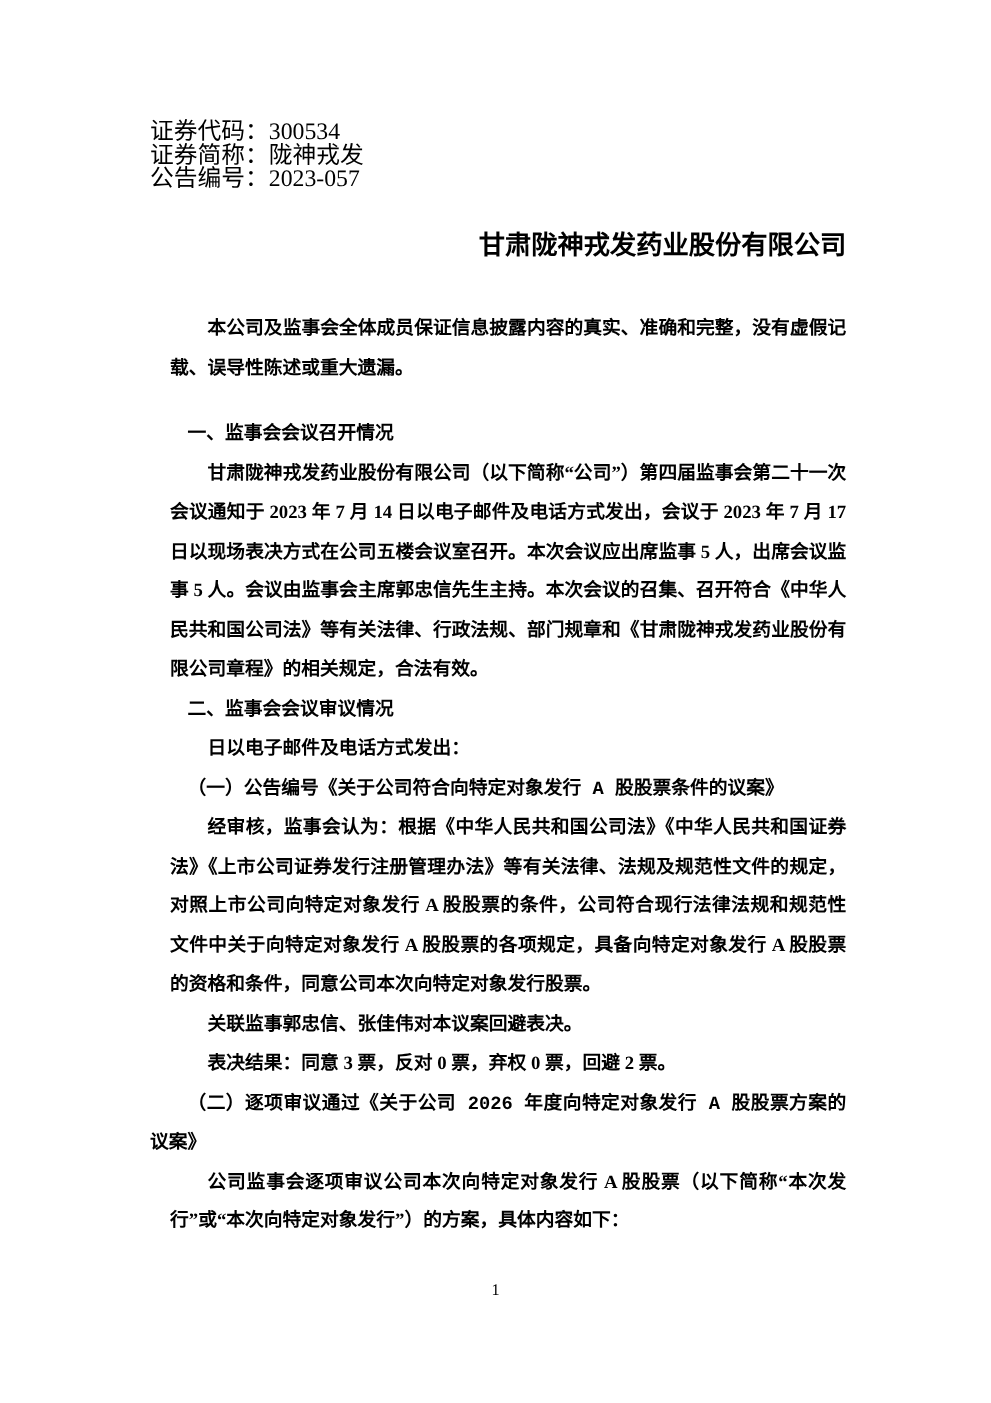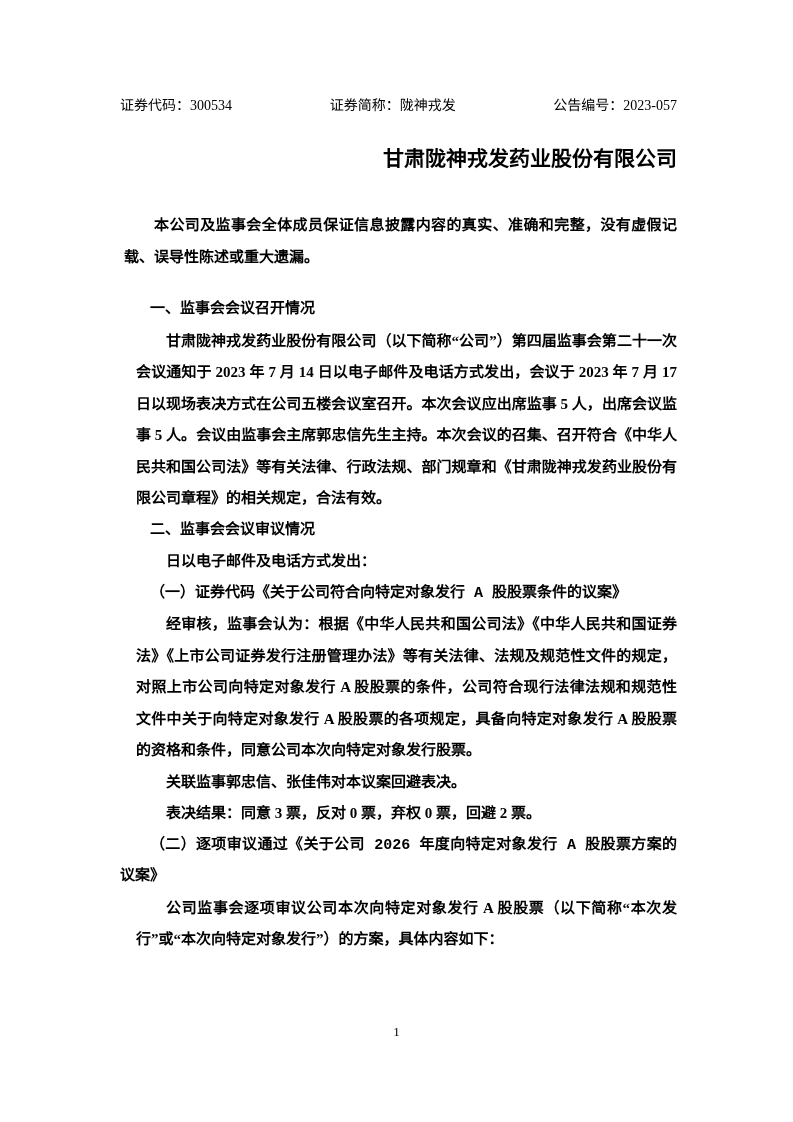--- a/index.html
+++ b/index.html
@@ -18,37 +18,38 @@
   }
   .content {
     position: absolute;
     left: 120px;
     top: 96px;
     width: 557px;
   }
   .header-row {
     display: flex;
     justify-content: space-between;
-    font-size: 14px;
+    font-size: 19px;
     line-height: 19px;
     white-space: nowrap;
+    flex-direction: column;
   }
   .doc-title {
     margin: 24px 0 0 0;
     text-align: right;
     font-size: 21px;
     font-weight: bold;
     line-height: 40px;
     font-family: "Liberation Sans", "DejaVu Sans", sans-serif;
   }
   .doc-title .title-line {
     display: block;
   }
   .statement {
-    margin: 30px 0 22px 4px;
+    margin: 30px 0 22px 16px;
     font-weight: bold;
     font-family: "Liberation Sans", "DejaVu Sans", sans-serif;
   }
   p, h2, h3 {
     margin: 0;
     font-size: 15px;
     line-height: 31.5px;
     text-align: justify;
     text-indent: 2em;
   }
@@ -88,21 +89,21 @@
     </h1>
 
     <p class="statement">本公司及监事会全体成员保证信息披露内容的真实、准确和完整，没有虚假记载、误导性陈述或重大遗漏。</p>
 
     <h2>一、监事会会议召开情况</h2>
     <p class="para">甘肃陇神戎发药业股份有限公司（以下简称“公司”）第四届监事会第二十一次会议通知于 2023 年 7 月 14 日以电子邮件及电话方式发出，会议于 2023 年 7 月 17 日以现场表决方式在公司五楼会议室召开。本次会议应出席监事 5 人，出席会议监事 5 人。会议由监事会主席郭忠信先生主持。本次会议的召集、召开符合《中华人民共和国公司法》等有关法律、行政法规、部门规章和《甘肃陇神戎发药业股份有限公司章程》的相关规定，合法有效。</p>
 
     <h2>二、监事会会议审议情况</h2>
     <p class="para">日以电子邮件及电话方式发出：</p>
 
-    <h3>（一）证券代码《关于公司符合向特定对象发行 A 股股票条件的议案》</h3>
+    <h3>（一）公告编号《关于公司符合向特定对象发行 A 股股票条件的议案》</h3>
     <p class="para">经审核，监事会认为：根据《中华人民共和国公司法》《中华人民共和国证券法》《上市公司证券发行注册管理办法》等有关法律、法规及规范性文件的规定，对照上市公司向特定对象发行 A 股股票的条件，公司符合现行法律法规和规范性文件中关于向特定对象发行 A 股股票的各项规定，具备向特定对象发行 A 股股票的资格和条件，同意公司本次向特定对象发行股票。</p>
     <p class="para">关联监事郭忠信、张佳伟对本议案回避表决。</p>
     <p class="para">表决结果：同意 3 票，反对 0 票，弃权 0 票，回避 2 票。</p>
 
     <h3>（二）逐项审议通过《关于公司 2026 年度向特定对象发行 A 股股票方案的议案》</h3>
     <p class="para">公司监事会逐项审议公司本次向特定对象发行 A 股股票（以下简称“本次发行”或“本次向特定对象发行”）的方案，具体内容如下：</p>
 
   </div>
 
   <div class="page-number">1</div>

